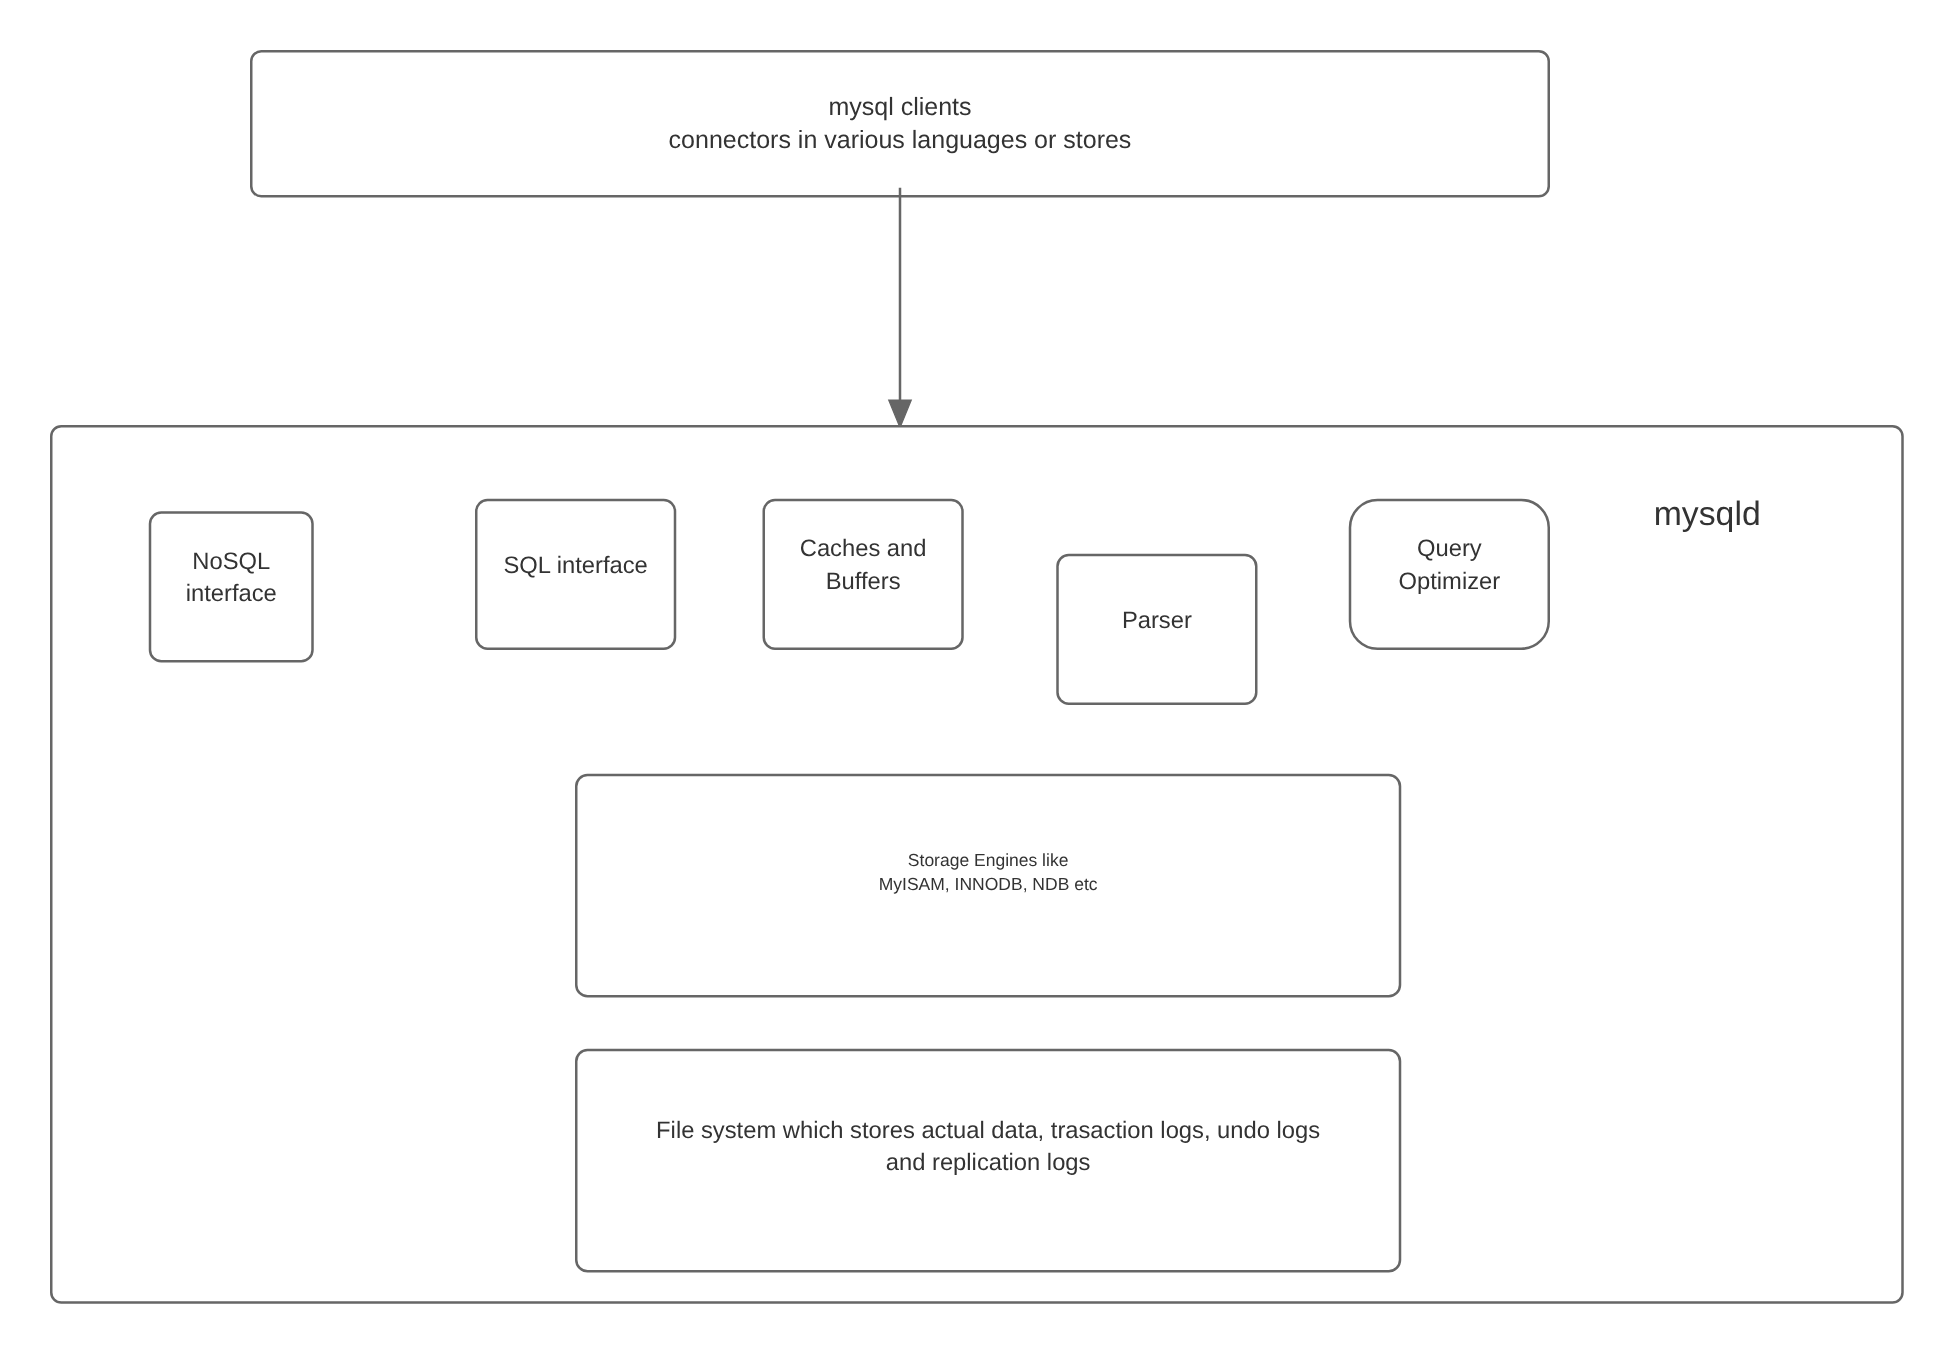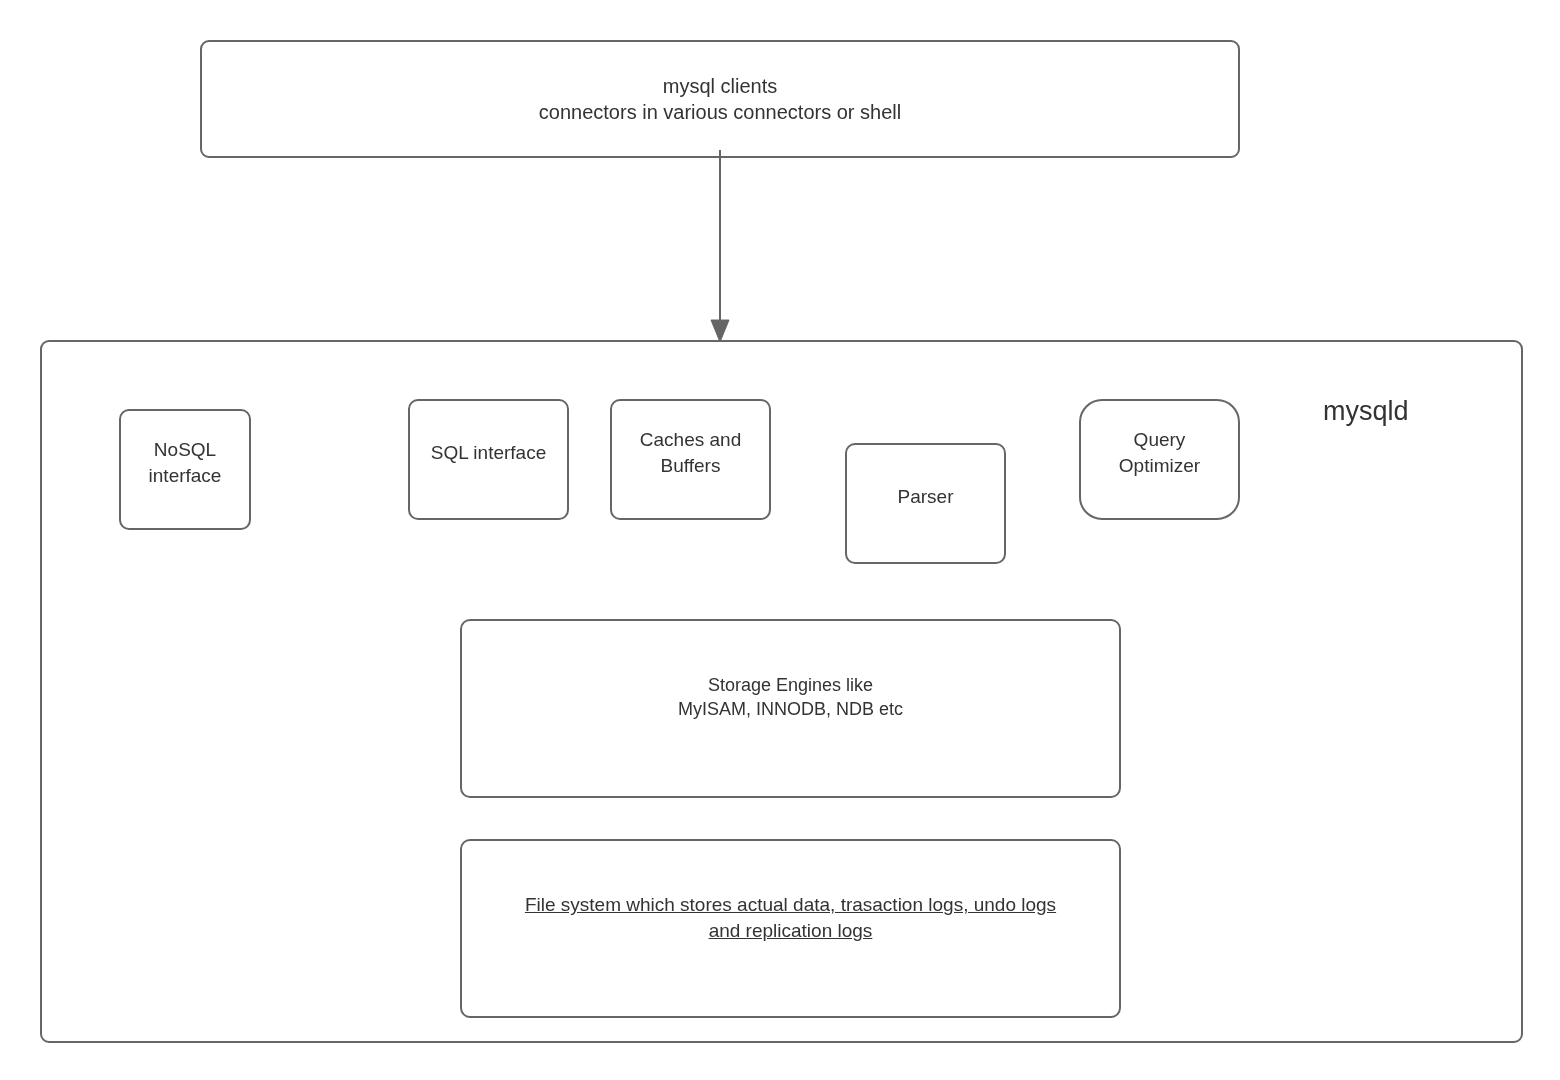--- a/index.html
+++ b/index.html
@@ -63,45 +63,44 @@
     white-space: nowrap;
   }
 
   
   .component {
     top: 399px;
     height: 121px;
     font-size: 19px;
   }
   #node-nosql      { left: 119px;  width: 132px; margin-top: 10px; }
-  #node-sql        { left: 380px;  width: 161px; margin-left: 28px; }
+  #node-sql        { left: 380px;  width: 161px; }
   #node-caches     { left: 610px;  width: 161px; }
   #node-parser     { left: 845px;  width: 161px; margin-top: 44px; }
   #node-optimizer  { left: 1079px; width: 161px; border-radius: 23px; }
 
   .component .node-text {
     display: block;
     transform: translateY(-7px);
   }
 
   
   #node-storage {
     left: 460px;
     top: 619px;
     width: 661px;
     height: 179px;
-    font-size: 18px;
+    font-size: 14px;
   }
   #node-filesystem {
     left: 460px;
     top: 839px;
     width: 661px;
     height: 179px;
     font-size: 19px;
-    text-decoration: underline;
   }
   #node-storage .node-text,
   #node-filesystem .node-text {
     display: block;
     transform: translateY(-11px);
   }
 
   
   #arrow-clients-to-mysqld {
     position: absolute;
@@ -112,21 +111,21 @@
     overflow: visible;
   }
 </style>
 </head>
 <body>
 
 <div id="canvas">
 
   <div class="node" id="clients-box">
     <span class="node-text">mysql clients
-connectors in various connectors or shell</span>
+connectors in various languages or stores</span>
   </div>
 
   <div id="arrow-clients-to-mysqld">
     <svg width="60" height="200" viewBox="0 0 60 200">
       <line x1="30" y1="0" x2="30" y2="180" stroke="#666666" stroke-width="2"></line>
       <polygon points="30,192 21,170 39,170" fill="#666666" stroke="#666666" stroke-width="1"></polygon>
     </svg>
   </div>
 
   <div class="node" id="mysqld-container"></div>

